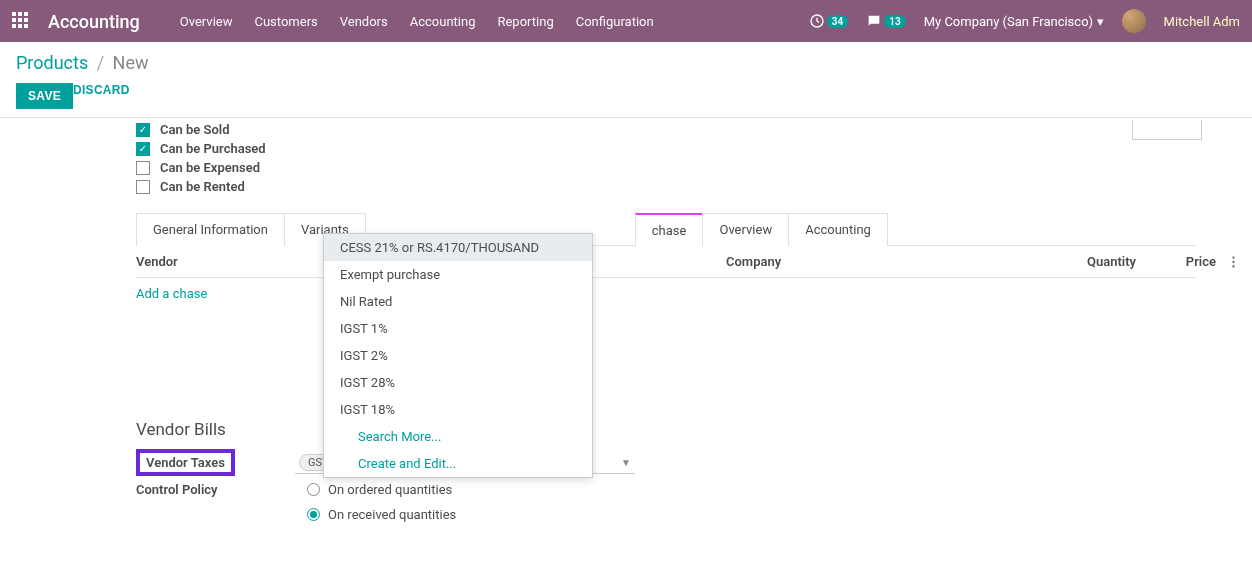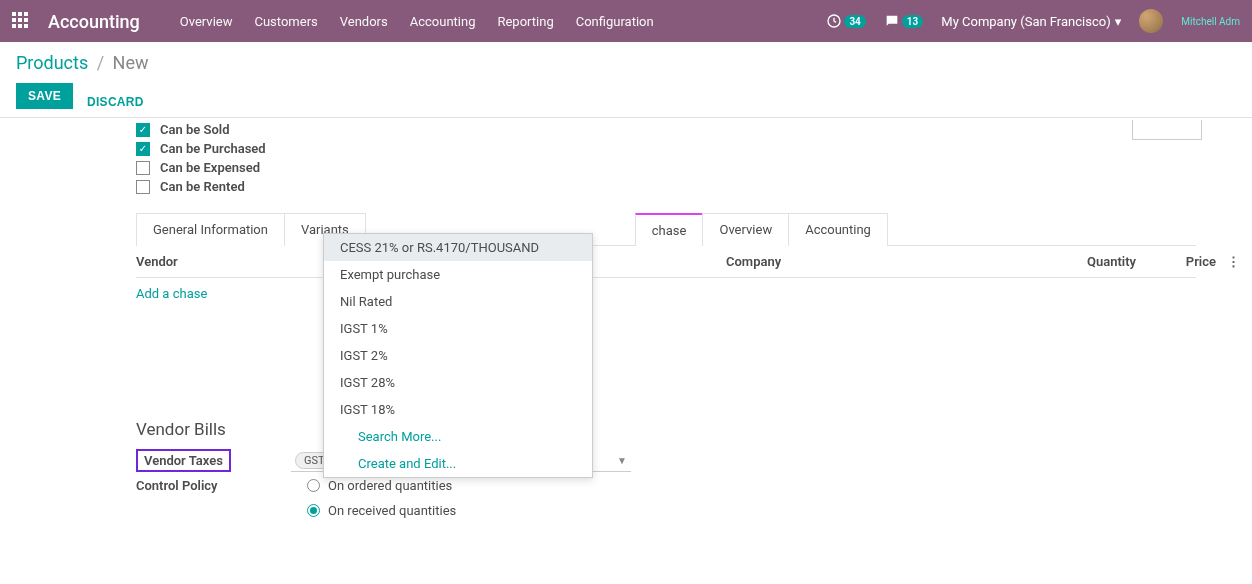--- a/index.html
+++ b/index.html
@@ -11,27 +11,27 @@
 .app-title { font-size: 18px; font-weight: 500; margin-right: 40px; }
 .nav-menu { display: flex; gap: 22px; font-size: 13px; }
 .nav-menu a { color: #fff; text-decoration: none; cursor: pointer; opacity: 0.95; }
 .spacer { flex: 1; }
 .top-right { display: flex; align-items: center; gap: 18px; }
 .badge-wrap { position: relative; display: flex; align-items: center; cursor: pointer; }
 .badge-icon { width: 16px; height: 16px; }
 .badge-count { background: #00a09d; color: #fff; border-radius: 9px; font-size: 10px; padding: 1px 5px; margin-left: 2px; font-weight: 600; }
 .company-sel { color: #fff; cursor: pointer; display: flex; align-items: center; gap: 4px; font-size: 13px; }
 .avatar { width: 24px; height: 24px; border-radius: 50%; background: radial-gradient(circle at 30% 30%, #d4a574, #8b6f47); }
-.user-name { color: #5eead4; font-size: 10px; }
+.user-name { color: #fef9c3; font-size: 13px; }
 .control-bar { padding: 10px 16px 8px; border-bottom: 1px solid #dee2e6; }
 .breadcrumb { font-size: 18px; margin-bottom: 10px; }
 .breadcrumb a { color: #00a09d; text-decoration: none; cursor: pointer; }
 .breadcrumb .sep { color: #aaa; margin: 0 4px; }
 .breadcrumb .current { color: #888; }
-.actions { display: flex; align-items: flex-end; gap: 14px; }
+.actions { display: flex; align-items: flex-start; }
 .btn-save { background: #00a09d; color: #fff; border: none; padding: 6px 12px; font-size: 12px; font-weight: 600; cursor: pointer; letter-spacing: 0.3px; }
 .btn-discard { color: #00a09d; background: none; border: none; font-size: 12px; font-weight: 600; cursor: pointer; letter-spacing: 0.3px; }
 .sheet-wrap { padding: 0; }
 .sheet { background: #fff; margin: 0 auto; max-width: 1180px; padding: 0 20px 20px 100px; }
 .chk-row { display: flex; align-items: center; gap: 10px; margin: 4px 0; text-align: center; }
 .chk { width: 14px; height: 14px; border: 1px solid #00a09d; display: inline-flex; align-items: center; justify-content: center; cursor: pointer; }
 .chk.checked { background: #00a09d; }
 .chk.checked::after { content: "✓"; color: #fff; font-size: 10px; line-height: 1; }
 .chk.empty { border-color: #888; }
 .chk-label { font-weight: 600; font-size: 13px; color: #4c4c4c; }
@@ -41,21 +41,21 @@
 .col-vendor { flex: 0 0 590px; }
 .col-company { flex: 0 0 310px; }
 .col-qty { flex: 0 0 100px; text-align: right; }
 .col-price { flex: 0 0 80px; text-align: right; }
 .col-menu { flex: 0 0 24px; text-align: right; color: #888; cursor: pointer; }
 .add-line { color: #00a09d; padding: 8px 0; cursor: pointer; display: inline-block; }
 .vbills-section { margin-top: 110px; }
 .section-title { font-size: 17px; font-weight: 400; color: #4c4c4c; margin-bottom: 10px; }
 .form-row { display: flex; align-items: center; margin: 6px 0; }
 .form-label { width: 150px; font-weight: 600; font-size: 13px; color: #4c4c4c; }
-.form-label.highlighted { border: 2px solid #6d28d9; padding: 2px 6px; width: auto; margin-right: 60px; }
+.form-label.highlighted { border: 4px solid #6d28d9; padding: 2px 6px; width: auto; margin-right: 60px; }
 .tag-field { display: flex; align-items: center; gap: 4px; border-bottom: 1px solid #ccc; padding: 2px 4px; width: 340px; position: relative; }
 .tag { background: #f0f0f0; border: 1px solid #ccc; border-radius: 10px; padding: 1px 6px 1px 8px; font-size: 11px; display: inline-flex; align-items: center; gap: 3px; color: #555; }
 .tag .x { cursor: pointer; color: #888; font-size: 10px; }
 .dd-caret { margin-left: auto; color: #888; cursor: pointer; font-size: 10px; }
 .radio-group { display: flex; flex-direction: column; gap: 10px; }
 .radio-row { display: flex; align-items: center; gap: 8px; }
 .radio { width: 13px; height: 13px; border: 1px solid #888; border-radius: 50%; display: inline-flex; align-items: center; justify-content: center; cursor: pointer; }
 .radio.sel { border-color: #00a09d; }
 .radio.sel::after { content: ""; width: 7px; height: 7px; background: #00a09d; border-radius: 50%; }
 .dropdown { position: absolute; left: 323px; top: 233px; width: 270px; background: #fff; border: 1px solid #ccc; box-shadow: 0 2px 8px rgba(0,0,0,0.15); z-index: 100; }

